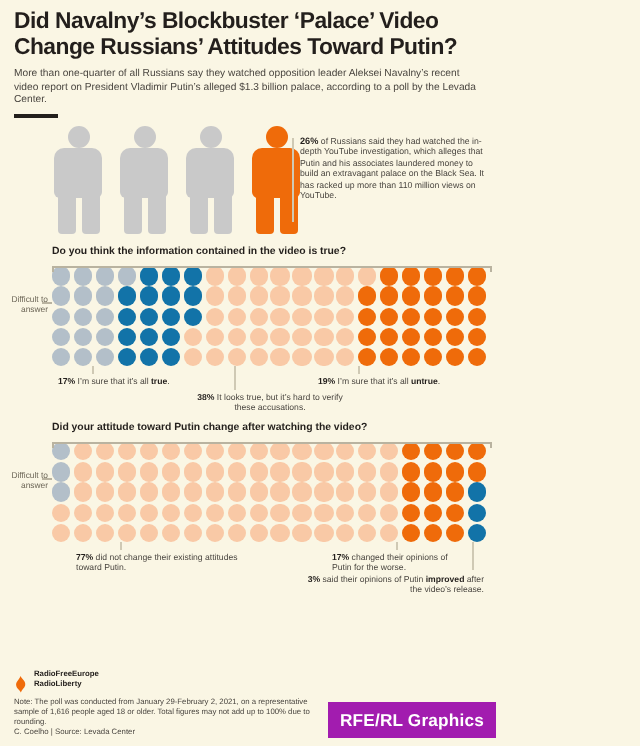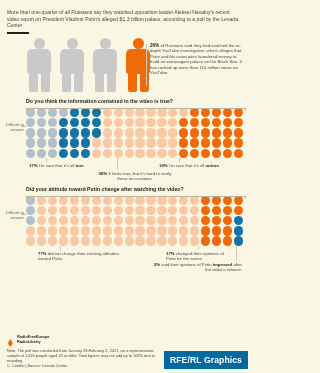--- a/index.html
+++ b/index.html
@@ -77,31 +77,32 @@
 
   
   .footer{position:absolute;left:7px;bottom:5px;width:150px;}
   .logo-row{display:flex;align-items:flex-start;gap:3px;margin-bottom:3px;}
   .logo-mark{width:7px;height:10px;position:relative;flex:none;}
   .logo-txt{font-size:3.9px;line-height:4.6px;font-weight:bold;color:#231f1c;}
   .note{font-size:3.9px;line-height:5px;color:#4a4640;}
 
   .rfe-badge{
     position:absolute;right:2px;bottom:4px;
-    background:#0369a1;color:#fff;
+    background:#a21caf;color:#fff;
     font-size:8.6px;font-weight:bold;
     padding:4px 6px;letter-spacing:0.1px;
   }
 </style>
 </head>
 <body>
 
 <div class="wrap">
 
   <div class="header">
+    <h1 class="headline">Did Navalny’s Blockbuster ‘Palace’ Video Change Russians’ Attitudes Toward Putin?</h1>
     <p class="subhead">More than one-quarter of all Russians say they watched opposition leader Aleksei Navalny’s recent video report on President Vladimir Putin’s alleged $1.3 billion palace, according to a poll by the Levada Center.</p>
   </div>
   <div class="rule"></div>
 
   <div class="people-block">
     <div class="people" id="people-row">
         <div class="person">
           <span class="p-head" style="background:#c9c9c9"></span>
           <span class="p-body" style="background:#c9c9c9"></span>
           <span class="p-legL" style="background:#c9c9c9"></span>

